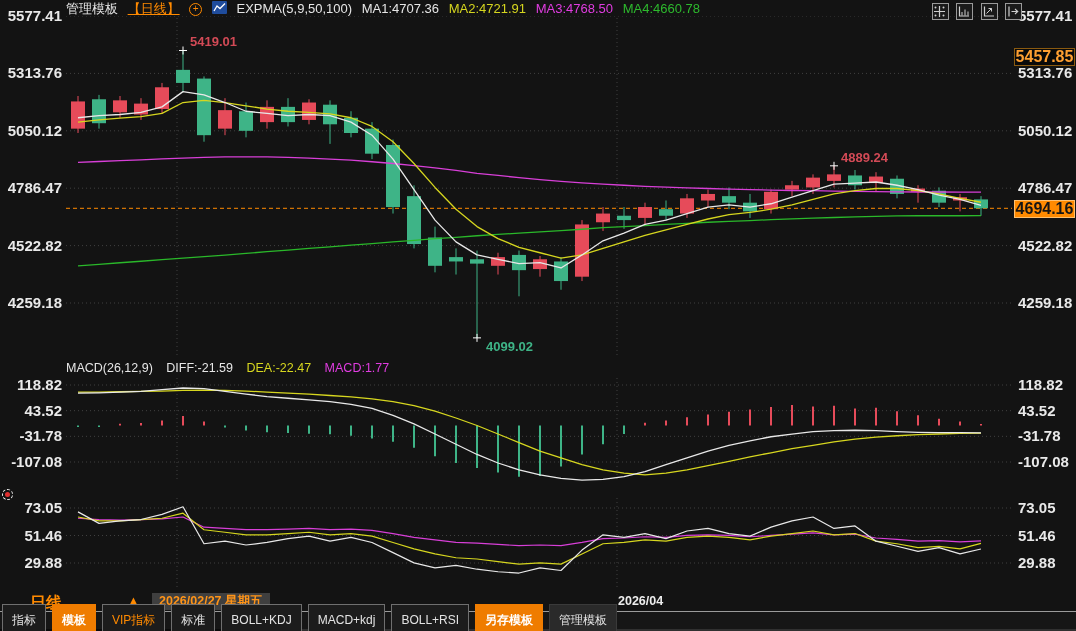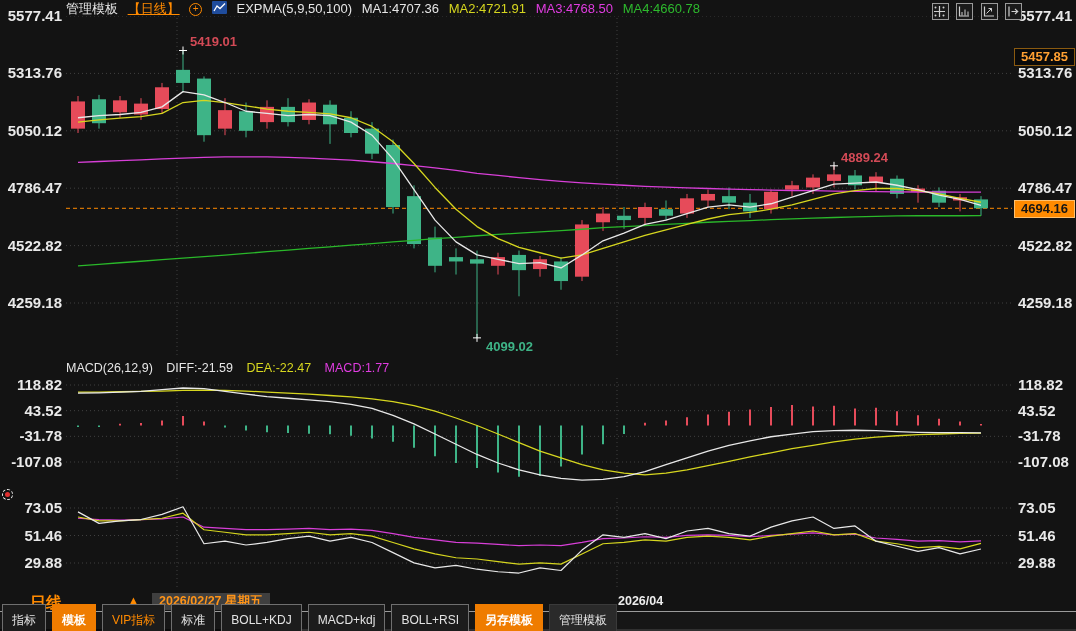--- a/index.html
+++ b/index.html
@@ -17,21 +17,21 @@
   .hicon{display:inline-block;width:15px;height:15px;border:1px solid #9a9a9a;margin-left:3px;
          background:#1a1a1a;vertical-align:top;}
   .subhdr{position:absolute;left:66px;height:15px;line-height:15px;font-size:12.5px;
           white-space:nowrap;z-index:5;}
   .subhdr span{margin-right:10px;text-align:right;}
   .tick{position:absolute;font-size:15px;font-weight:bold;color:#e9e9e9;height:16px;
         line-height:16px;z-index:4;}
   .tick.l{left:0;width:62px;text-align:right;}
   .tick.r{left:1018px;text-align:left;}
   .ptag{position:absolute;left:1014px;width:59px;height:16px;line-height:16px;text-align:center;
-        font-size:13px;font-weight:bold;z-index:6;}
+        font-size:16px;font-weight:bold;z-index:6;}
   .ptag.outline{color:#ffa032;background:#0a0a0a;border:1px solid #8a5a10;}
   .ptag.filled{color:#151515;background:#ff8a00;border:1px solid #ffc06e;}
   .alertdot{position:absolute;left:2px;top:489px;width:9px;height:9px;border:1px dashed #eee;
             border-radius:50%;z-index:5;}
   .alertdot i{position:absolute;left:2px;top:2px;width:5px;height:5px;background:#e03030;
               border-radius:50%;}
   .xaxis{position:absolute;top:593px;left:0;width:100%;height:18px;z-index:5;}
   .periodsel{position:absolute;left:30px;top:0;color:#ff8a00;font-weight:bold;font-size:16px;}
   .tri{position:absolute;left:128px;top:1px;color:#ff8a00;font-size:11px;}
   .datebox{position:absolute;left:152px;top:0;height:17px;line-height:17px;padding:0 7px;

